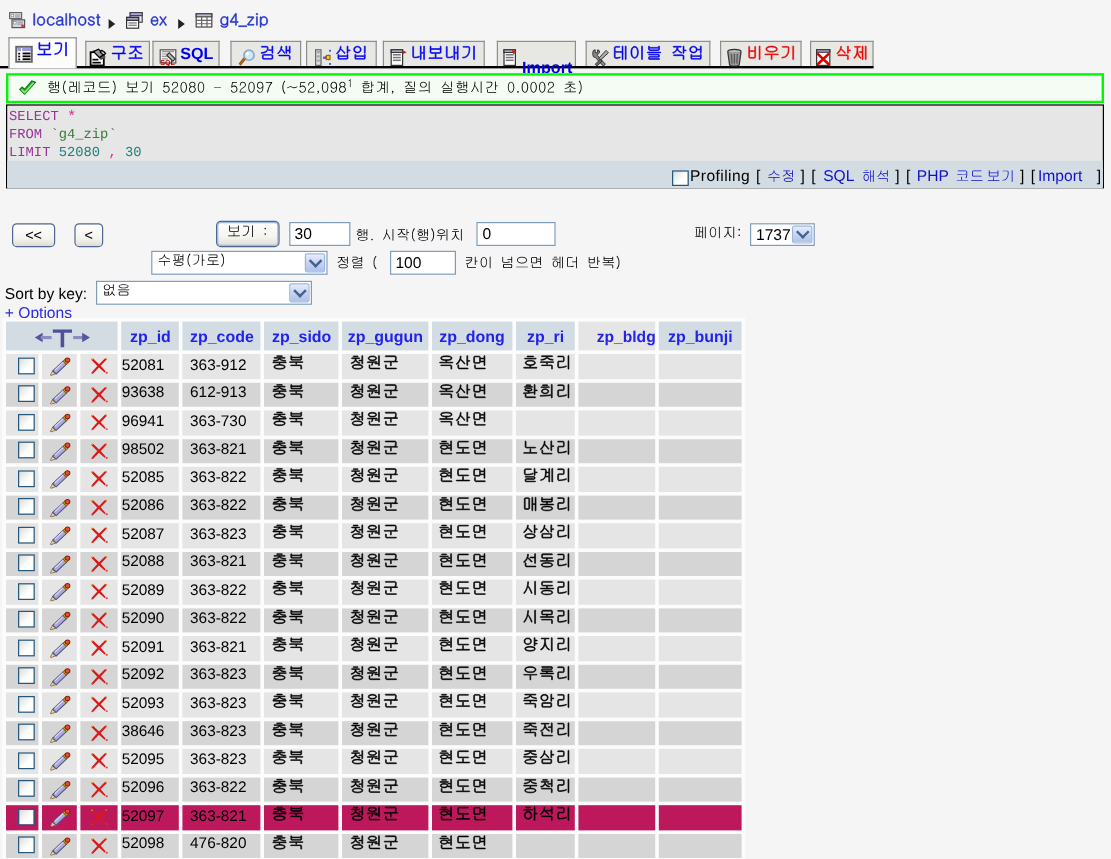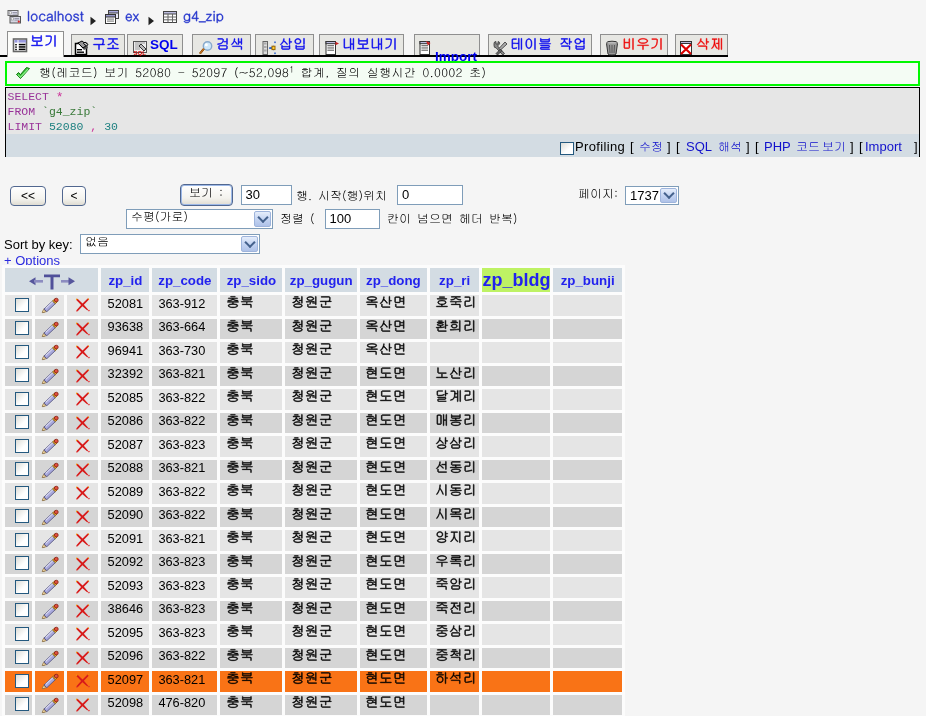--- a/index.html
+++ b/index.html
@@ -10,21 +10,21 @@
  display:flex;align-items:center;justify-content:center;font-size:12px;color:#000}
 .inp{position:absolute;border:1px solid #7F9DB9;background:#fff;font-size:13px;font-family:"Liberation Sans",sans-serif;
  display:flex;align-items:center;padding-left:4px;color:#000}
 .sel{position:absolute;border:1px solid #7F9DB9;background:#fff;display:flex;align-items:center;padding-left:4px}
 .sel .ar{position:absolute;right:1px;top:1px;bottom:1px;width:17px;border-radius:2px;
  background:linear-gradient(180deg,#E6EEFB,#C4D4F2 50%,#AFC2E8);border:1px solid #9EB4DC;display:flex;align-items:center;justify-content:center}
 .sel .ar:after{content:"";width:6px;height:6px;border-left:2.2px solid #44618C;border-bottom:2.2px solid #44618C;transform:translateY(-1.6px) rotate(-45deg)}
 .cbx{position:absolute;width:13px;height:13px;border:1.6px solid #24597F;background:linear-gradient(135deg,#DCDCD6 0%,#FFF 60%)}
 table{border-collapse:separate;border-spacing:3px}
 td,th{overflow:hidden;white-space:nowrap;vertical-align:top}
-.num{font-size:12.8px;line-height:12.8px;color:#000;text-align:right;padding:2.8px 6.2px 0 0}
+.num{font-size:12.8px;line-height:12.8px;color:#000;text-align:left;padding:2.8px 6.2px 0 0}
 .code{font-size:12.8px;line-height:12.8px;color:#000;padding:2.8px 0 0 6px}
 .sql{font-family:"Liberation Mono",monospace;font-size:11.5px;line-height:15px;white-space:pre}
 .lat{font-size:13px;color:#000}
 </style></head><body>
 <div class="a" style="left:7px;top:9px">
     <svg width="16" height="16" viewBox="0 0 16 16" style="display:block">
 <rect x="1" y="1.5" width="10" height="5" fill="#E2E2EE" stroke="#666"></rect>
 <rect x="2.2" y="2.8" width="2.2" height="2.2" fill="#fff" stroke="#888" stroke-width="0.6"></rect>
 <rect x="5.5" y="3" width="4.5" height="1" fill="#99A"></rect>
       <rect x="5.5" y="4.6" width="4.5" height="1" fill="#99A"></rect>
@@ -352,21 +352,21 @@
               <path d="M46 8.2 L39.5 4.2 L39.5 12.2 Z" fill="#56569C"></path>
             </svg>
           </div>
         </th>
         <th style="background:#D3DCE3;font-size:13.3px;color:#2222EE;text-align:center;vertical-align:middle">zp_id</th>
         <th style="background:#D3DCE3;font-size:13.3px;color:#2222EE;text-align:center;vertical-align:middle">zp_code</th>
         <th style="background:#D3DCE3;font-size:13.3px;color:#2222EE;text-align:center;vertical-align:middle">zp_sido</th>
         <th style="background:#D3DCE3;font-size:13.3px;color:#2222EE;text-align:center;vertical-align:middle">zp_gugun</th>
         <th style="background:#D3DCE3;font-size:13.3px;color:#2222EE;text-align:center;vertical-align:middle">zp_dong</th>
         <th style="background:#D3DCE3;font-size:13.3px;color:#2222EE;text-align:center;vertical-align:middle">zp_ri</th>
-        <th style="background:#bef264;font-size:18px;color:#2222EE;text-align:left;vertical-align:middle">zp_bldg</th>
+        <th style="background:#e5e5e5;font-size:13px;color:#2222EE;text-align:right;vertical-align:middle">zp_bldg</th>
         <th style="background:#D3DCE3;font-size:13.3px;color:#2222EE;text-align:center;vertical-align:middle">zp_bunji</th>
       </tr>
       <tr style="background:#E5E5E5">
         <td style="height:20.5px;padding:2.8px 0 0 9.6px">
           <div class="cbx" style="position:relative;width:14px;height:14px"></div>
         </td>
         <td style="padding-top:2.4px">
           <div style="display:flex;justify-content:center">
             <svg width="19.5" height="16.5" viewBox="0 0 18 16" preserveAspectRatio="none" style="display:block">
 <path d="M2 14.8 Q1.4 15.6 2.6 15.3 L5.5 14.2 Z" fill="#111"></path>
@@ -435,21 +435,21 @@
             <svg width="15.5" height="14" viewBox="0 0 15 14" preserveAspectRatio="none" style="display:block">
 <path d="M1 1.8 L2.5 0.8 L7.3 5.6 L12.2 0.5 L13.8 1.2 L8.6 6.8 L12.6 11.4 L12 12.6 L7.2 8.2 L2.6 13.2 L1.4 12.2 L5.9 6.9 Z" fill="#D81A1A"></path>
 <circle cx="13.5" cy="12.6" r="0.8" fill="#E03030"></circle>
               <circle cx="1.6" cy="1.2" r="0.7" fill="#F0A000"></circle>
 <circle cx="1.8" cy="12.9" r="0.7" fill="#E03030"></circle>
               <circle cx="13" cy="0.9" r="0.6" fill="#F0A000"></circle>
             </svg>
           </div>
         </td>
         <td class="num">93638</td>
-        <td class="code">363-664</td>
+        <td class="code">612-913</td>
         <td style="padding-left:5.5px">
           <svg width="29" height="18" viewBox="0 0 29 18" style="display:block">
             <use href="#g21" transform="translate(0,12)" fill="#000000" stroke="#000000" stroke-width="0.5"></use>
           </svg>
         </td>
         <td style="padding-left:5.5px">
           <svg width="43" height="18" viewBox="0 0 43 18" style="display:block">
             <use href="#g22" transform="translate(0,12)" fill="#000000" stroke="#000000" stroke-width="0.5"></use>
           </svg>
         </td>
@@ -534,21 +534,21 @@
           <div style="display:flex;justify-content:center">
             <svg width="15.5" height="14" viewBox="0 0 15 14" preserveAspectRatio="none" style="display:block">
 <path d="M1 1.8 L2.5 0.8 L7.3 5.6 L12.2 0.5 L13.8 1.2 L8.6 6.8 L12.6 11.4 L12 12.6 L7.2 8.2 L2.6 13.2 L1.4 12.2 L5.9 6.9 Z" fill="#D81A1A"></path>
 <circle cx="13.5" cy="12.6" r="0.8" fill="#E03030"></circle>
               <circle cx="1.6" cy="1.2" r="0.7" fill="#F0A000"></circle>
 <circle cx="1.8" cy="12.9" r="0.7" fill="#E03030"></circle>
               <circle cx="13" cy="0.9" r="0.6" fill="#F0A000"></circle>
             </svg>
           </div>
         </td>
-        <td class="num">32392</td>
+        <td class="num">98502</td>
         <td class="code">363-821</td>
         <td style="padding-left:5.5px">
           <svg width="29" height="18" viewBox="0 0 29 18" style="display:block">
             <use href="#g21" transform="translate(0,12)" fill="#000000" stroke="#000000" stroke-width="0.5"></use>
           </svg>
         </td>
         <td style="padding-left:5.5px">
           <svg width="43" height="18" viewBox="0 0 43 18" style="display:block">
             <use href="#g22" transform="translate(0,12)" fill="#000000" stroke="#000000" stroke-width="0.5"></use>
           </svg>
@@ -1183,21 +1183,21 @@
           </svg>
         </td>
         <td style="padding-left:5.5px">
           <svg width="43" height="18" viewBox="0 0 43 18" style="display:block">
             <use href="#g39" transform="translate(0,12)" fill="#000000" stroke="#000000" stroke-width="0.5"></use>
           </svg>
         </td>
         <td></td>
         <td></td>
       </tr>
-      <tr style="background:#f97316">
+      <tr style="background:#be185d">
         <td style="height:20.5px;padding:2.8px 0 0 9.6px">
           <div class="cbx" style="position:relative;width:14px;height:14px"></div>
         </td>
         <td style="padding-top:2.4px">
           <div style="display:flex;justify-content:center">
             <svg width="19.5" height="16.5" viewBox="0 0 18 16" preserveAspectRatio="none" style="display:block">
 <path d="M2 14.8 Q1.4 15.6 2.6 15.3 L5.5 14.2 Z" fill="#111"></path>
 <path d="M2 14.8 L3.4 11.9 L6.1 14 L2.6 15.3 Z" fill="#ECD2A0" stroke="#907040" stroke-width="0.7"></path>
 <path d="M3.6 11.7 L11.6 3.9 L14.2 6.4 L6.3 14.2 Z" fill="#A8A8DC" stroke="#50507A" stroke-width="0.8"></path>
 <path d="M4.9 10.7 L12.4 3.3 L13.1 3.9 L5.6 11.3 Z" fill="#DCDCF2"></path>

